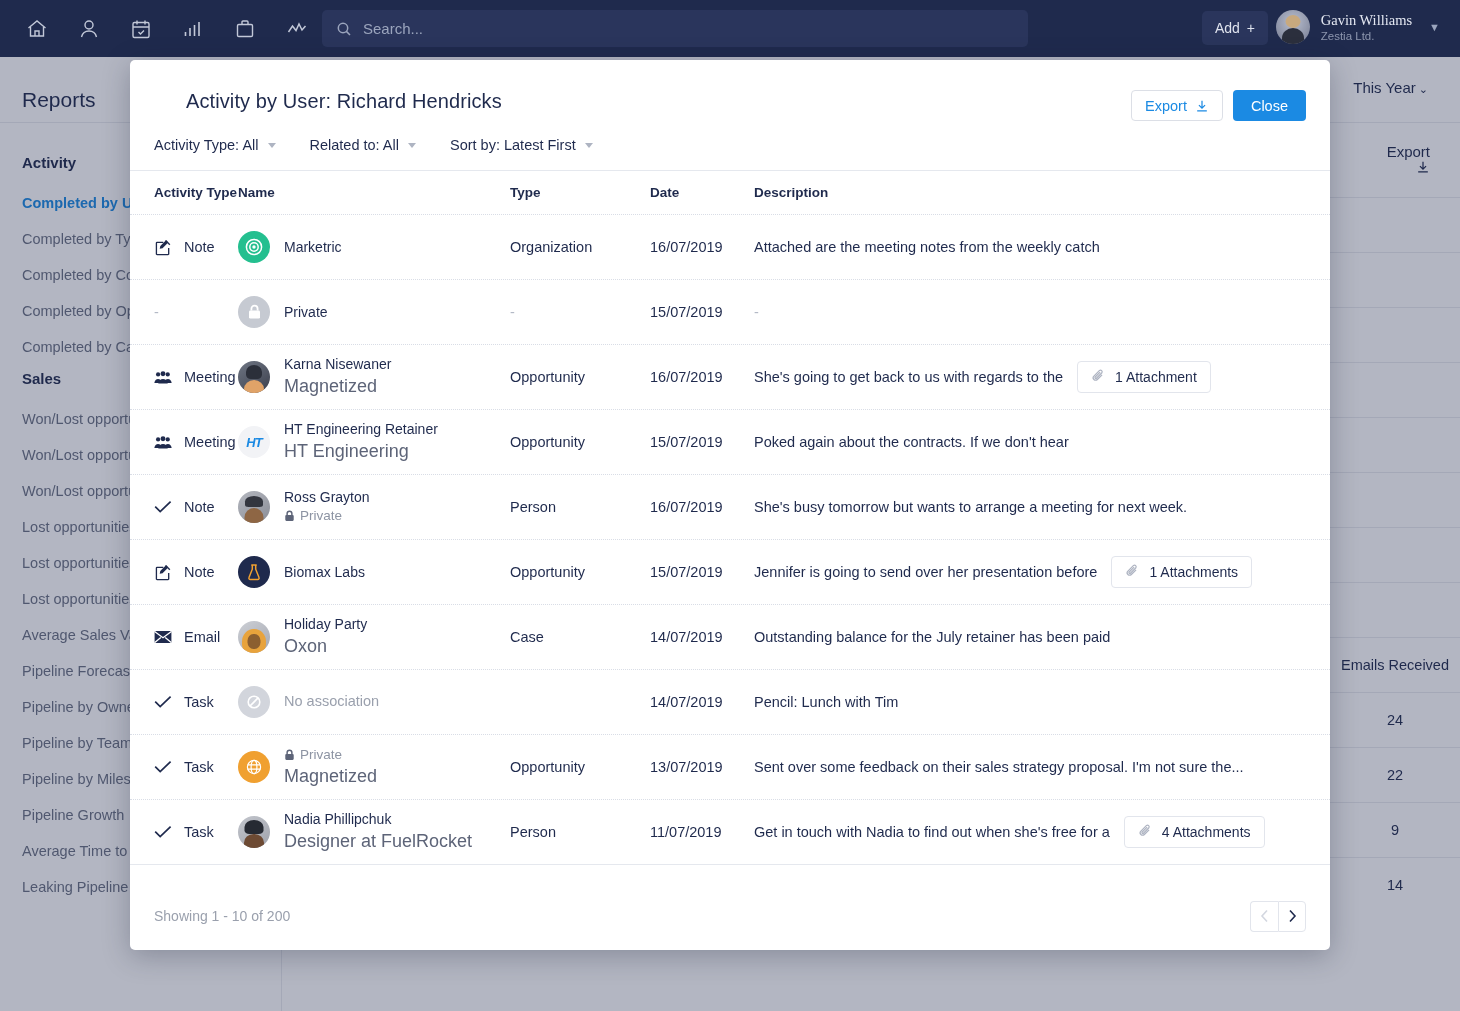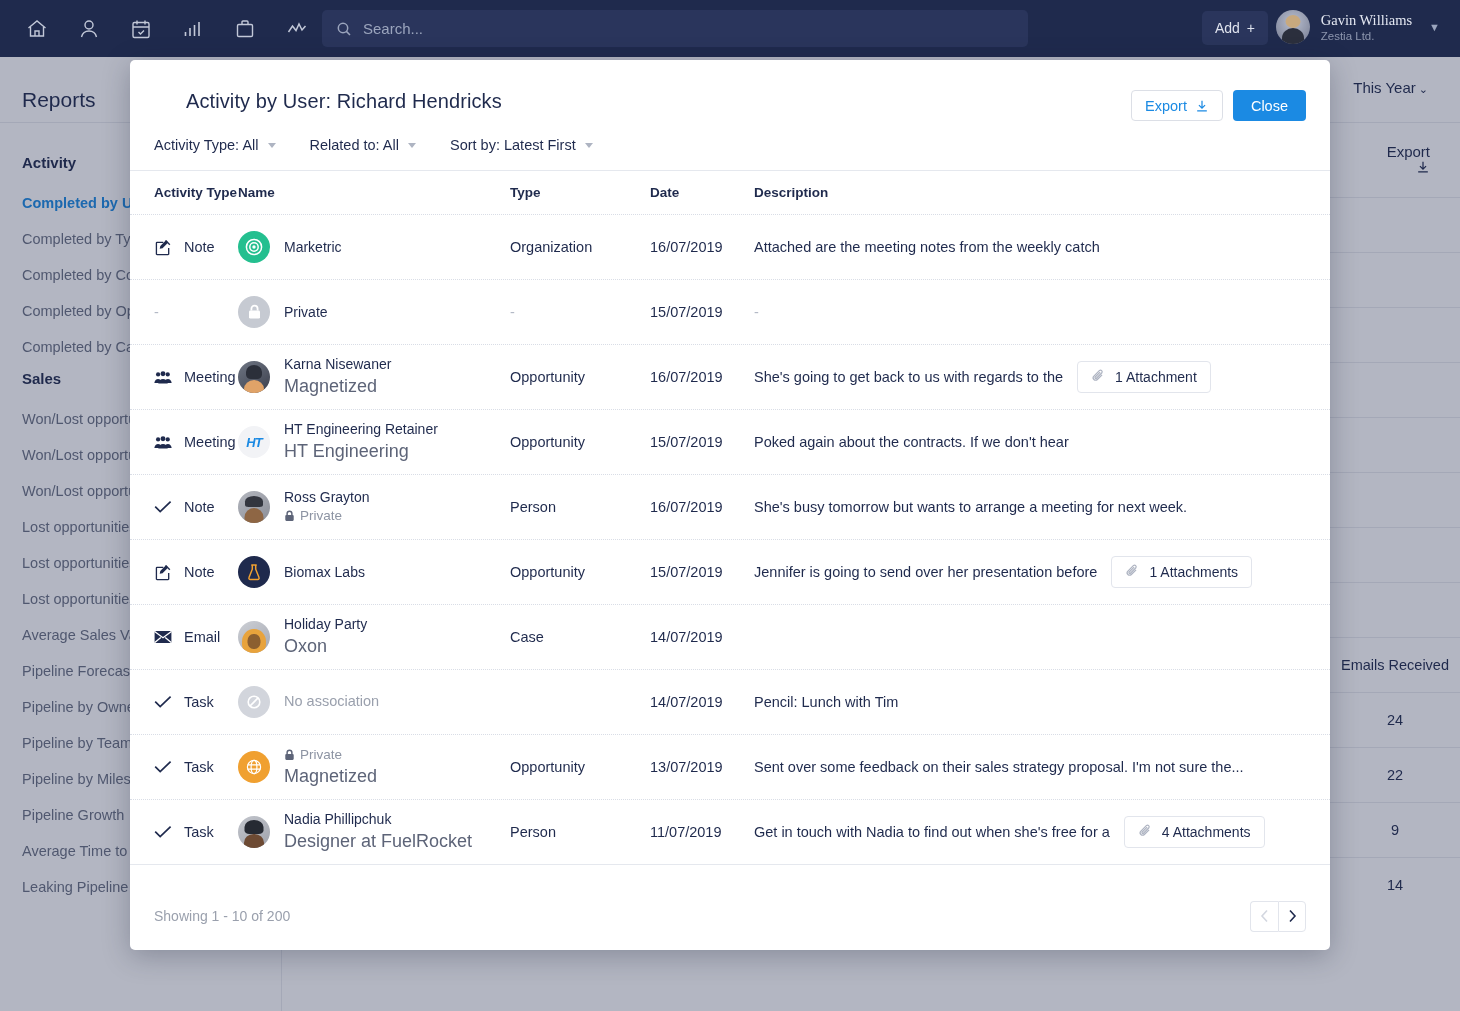--- a/index.html
+++ b/index.html
@@ -629,20 +629,23 @@
               <span style="position:absolute;left:50%;top:26%;transform:translateX(-50%);width:24px;height:26px;border-radius:48% 48% 40% 40%;background:#e8a33c;"></span>
               <span style="position:absolute;left:50%;top:40%;transform:translateX(-50%);width:13px;height:15px;border-radius:45%;background:#8c5f30;"></span>
             </div>
             <div class="nm-block">
               <div class="nm-1">Holiday Party</div>
               <div class="nm-2">Oxon</div>
             </div>
           </div>
           <div class="c-type"><span class="cell-txt">Case</span></div>
           <div class="c-date"><span class="cell-txt">14/07/2019</span></div>
+          <div class="c-desc">
+            <span class="desc-txt">Outstanding balance for the July retainer has been paid</span>
+          </div>
         </div>
         <div class="tr-row">
           <div class="c-act">
             <span class="act-ico">
               <svg width="18" height="14" viewBox="0 0 18 14" fill="none" stroke="#1f2a4d" stroke-width="1.7">
                 <path d="M1.2 6.6L6.2 11.6 16.6 1.6"></path>
               </svg>
             </span>
             <span class="act-label">Task</span>
           </div>

